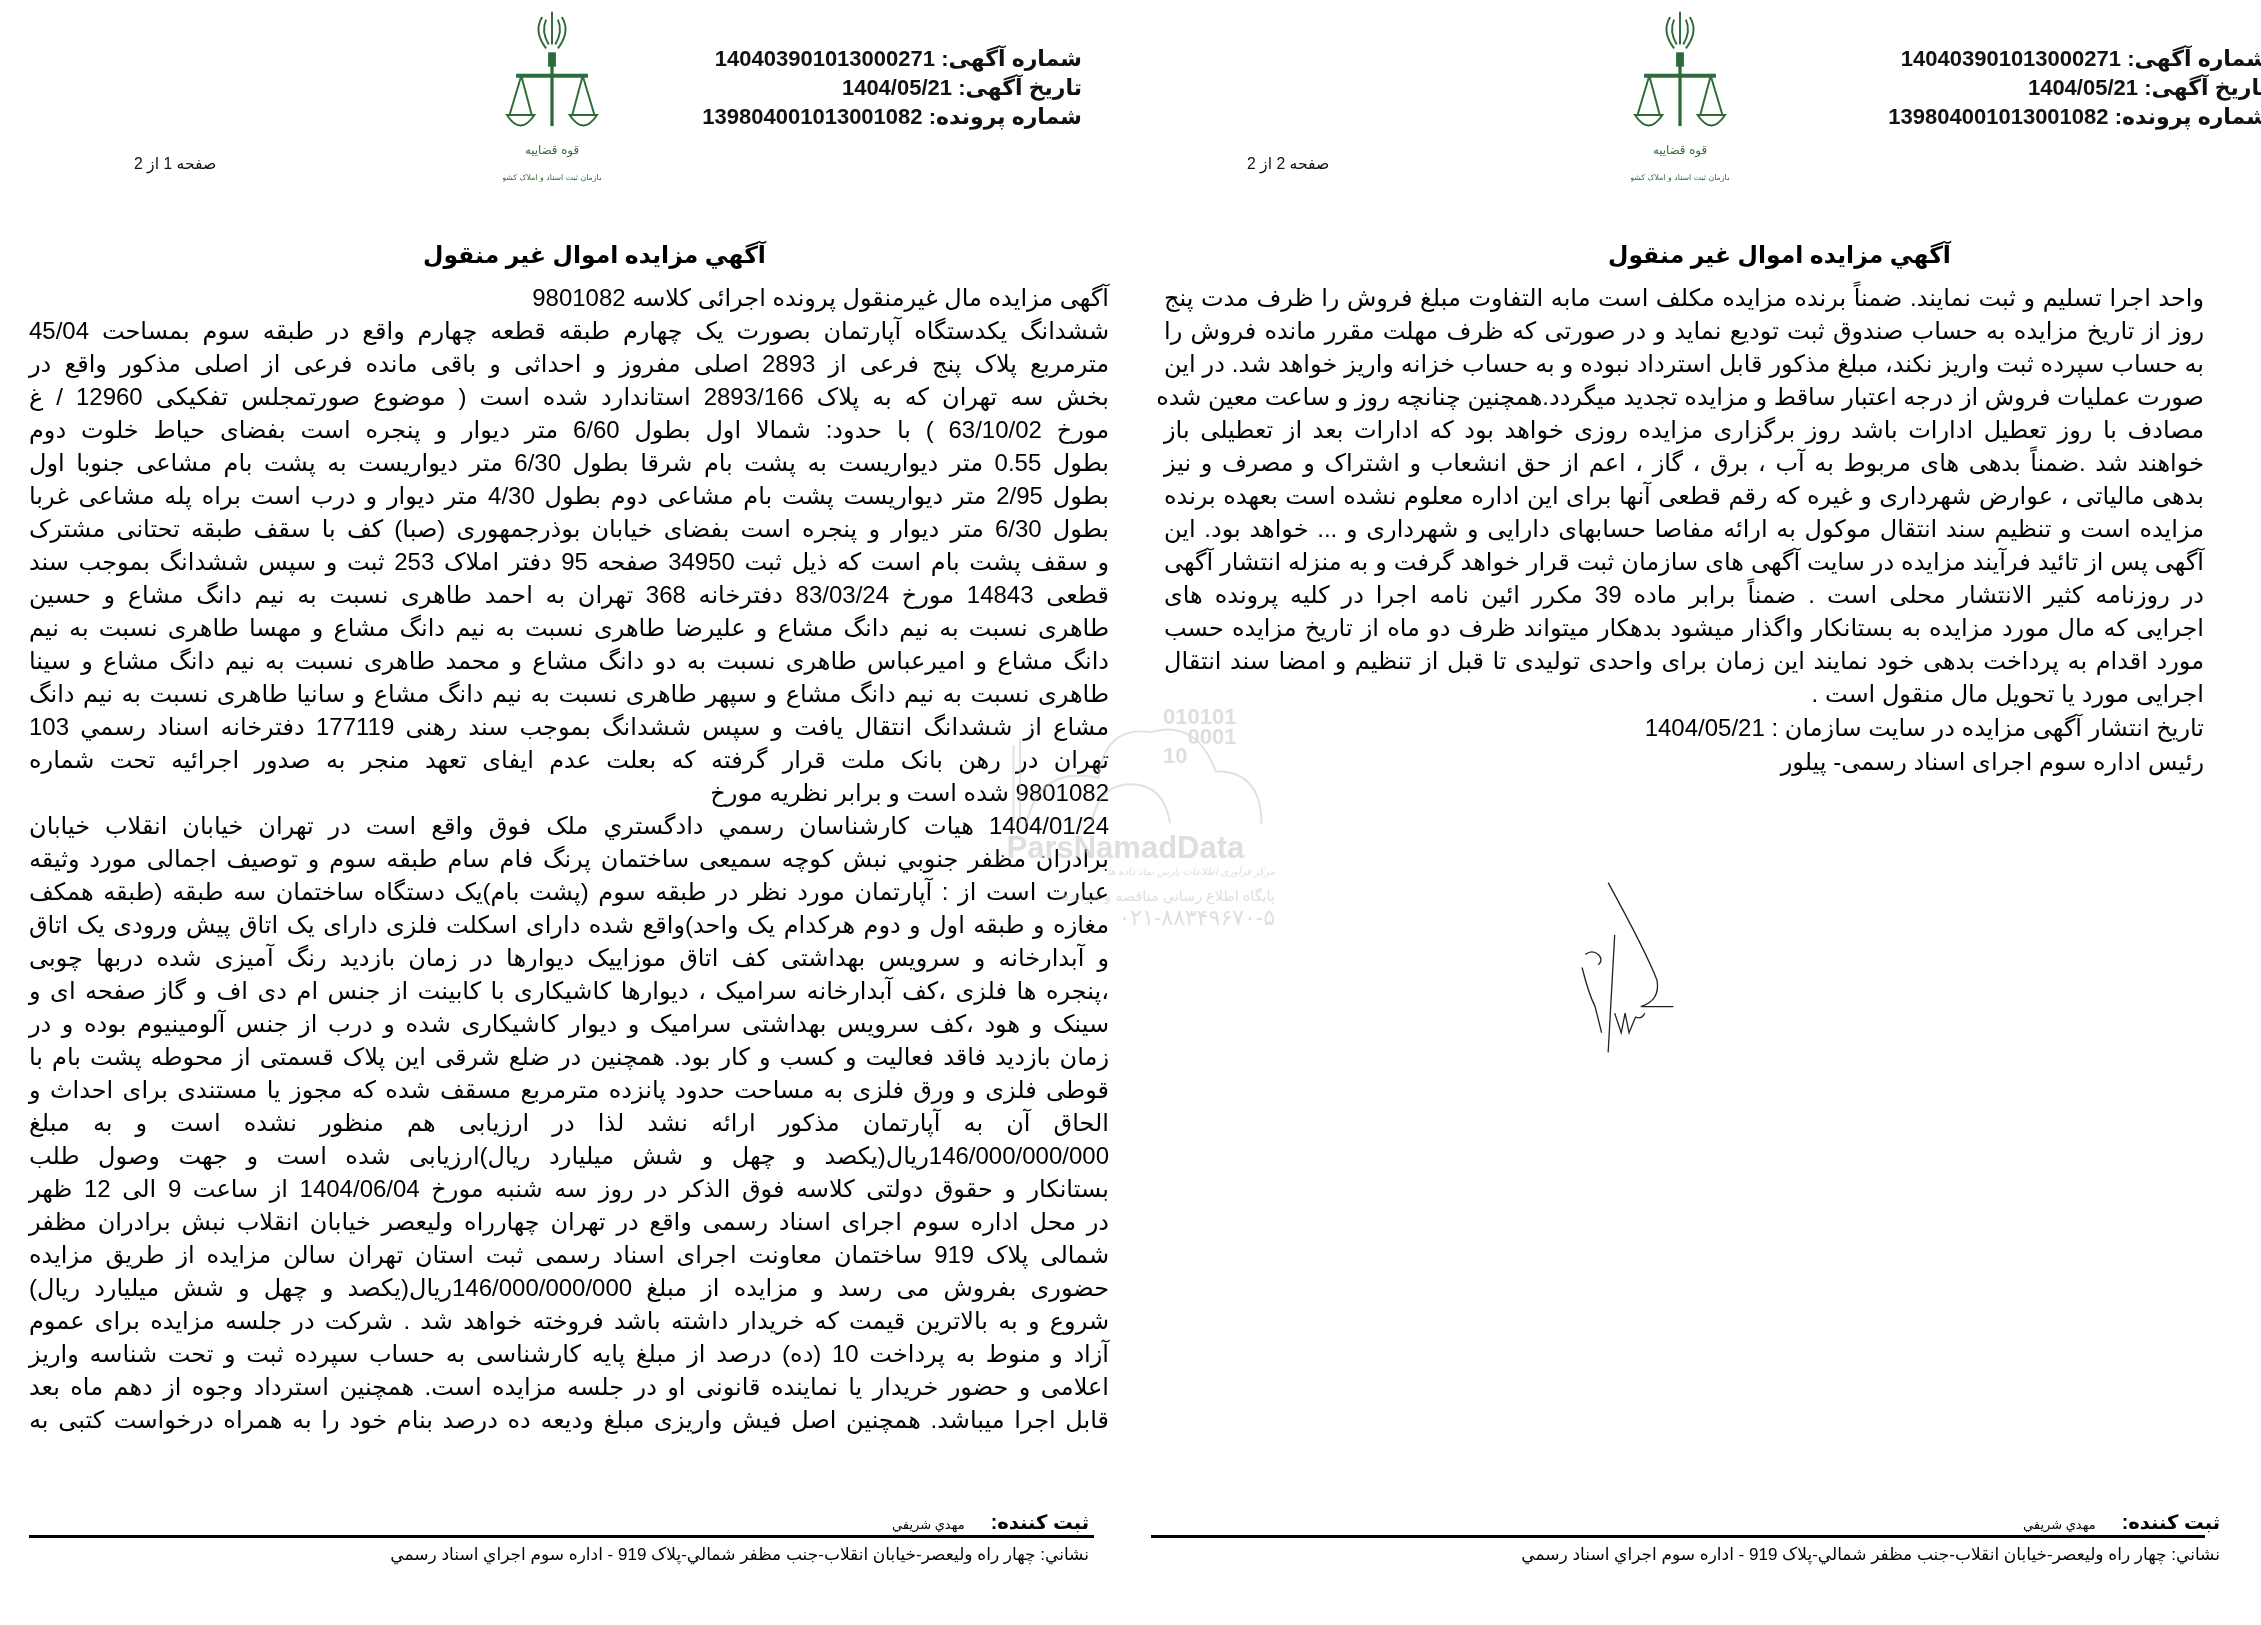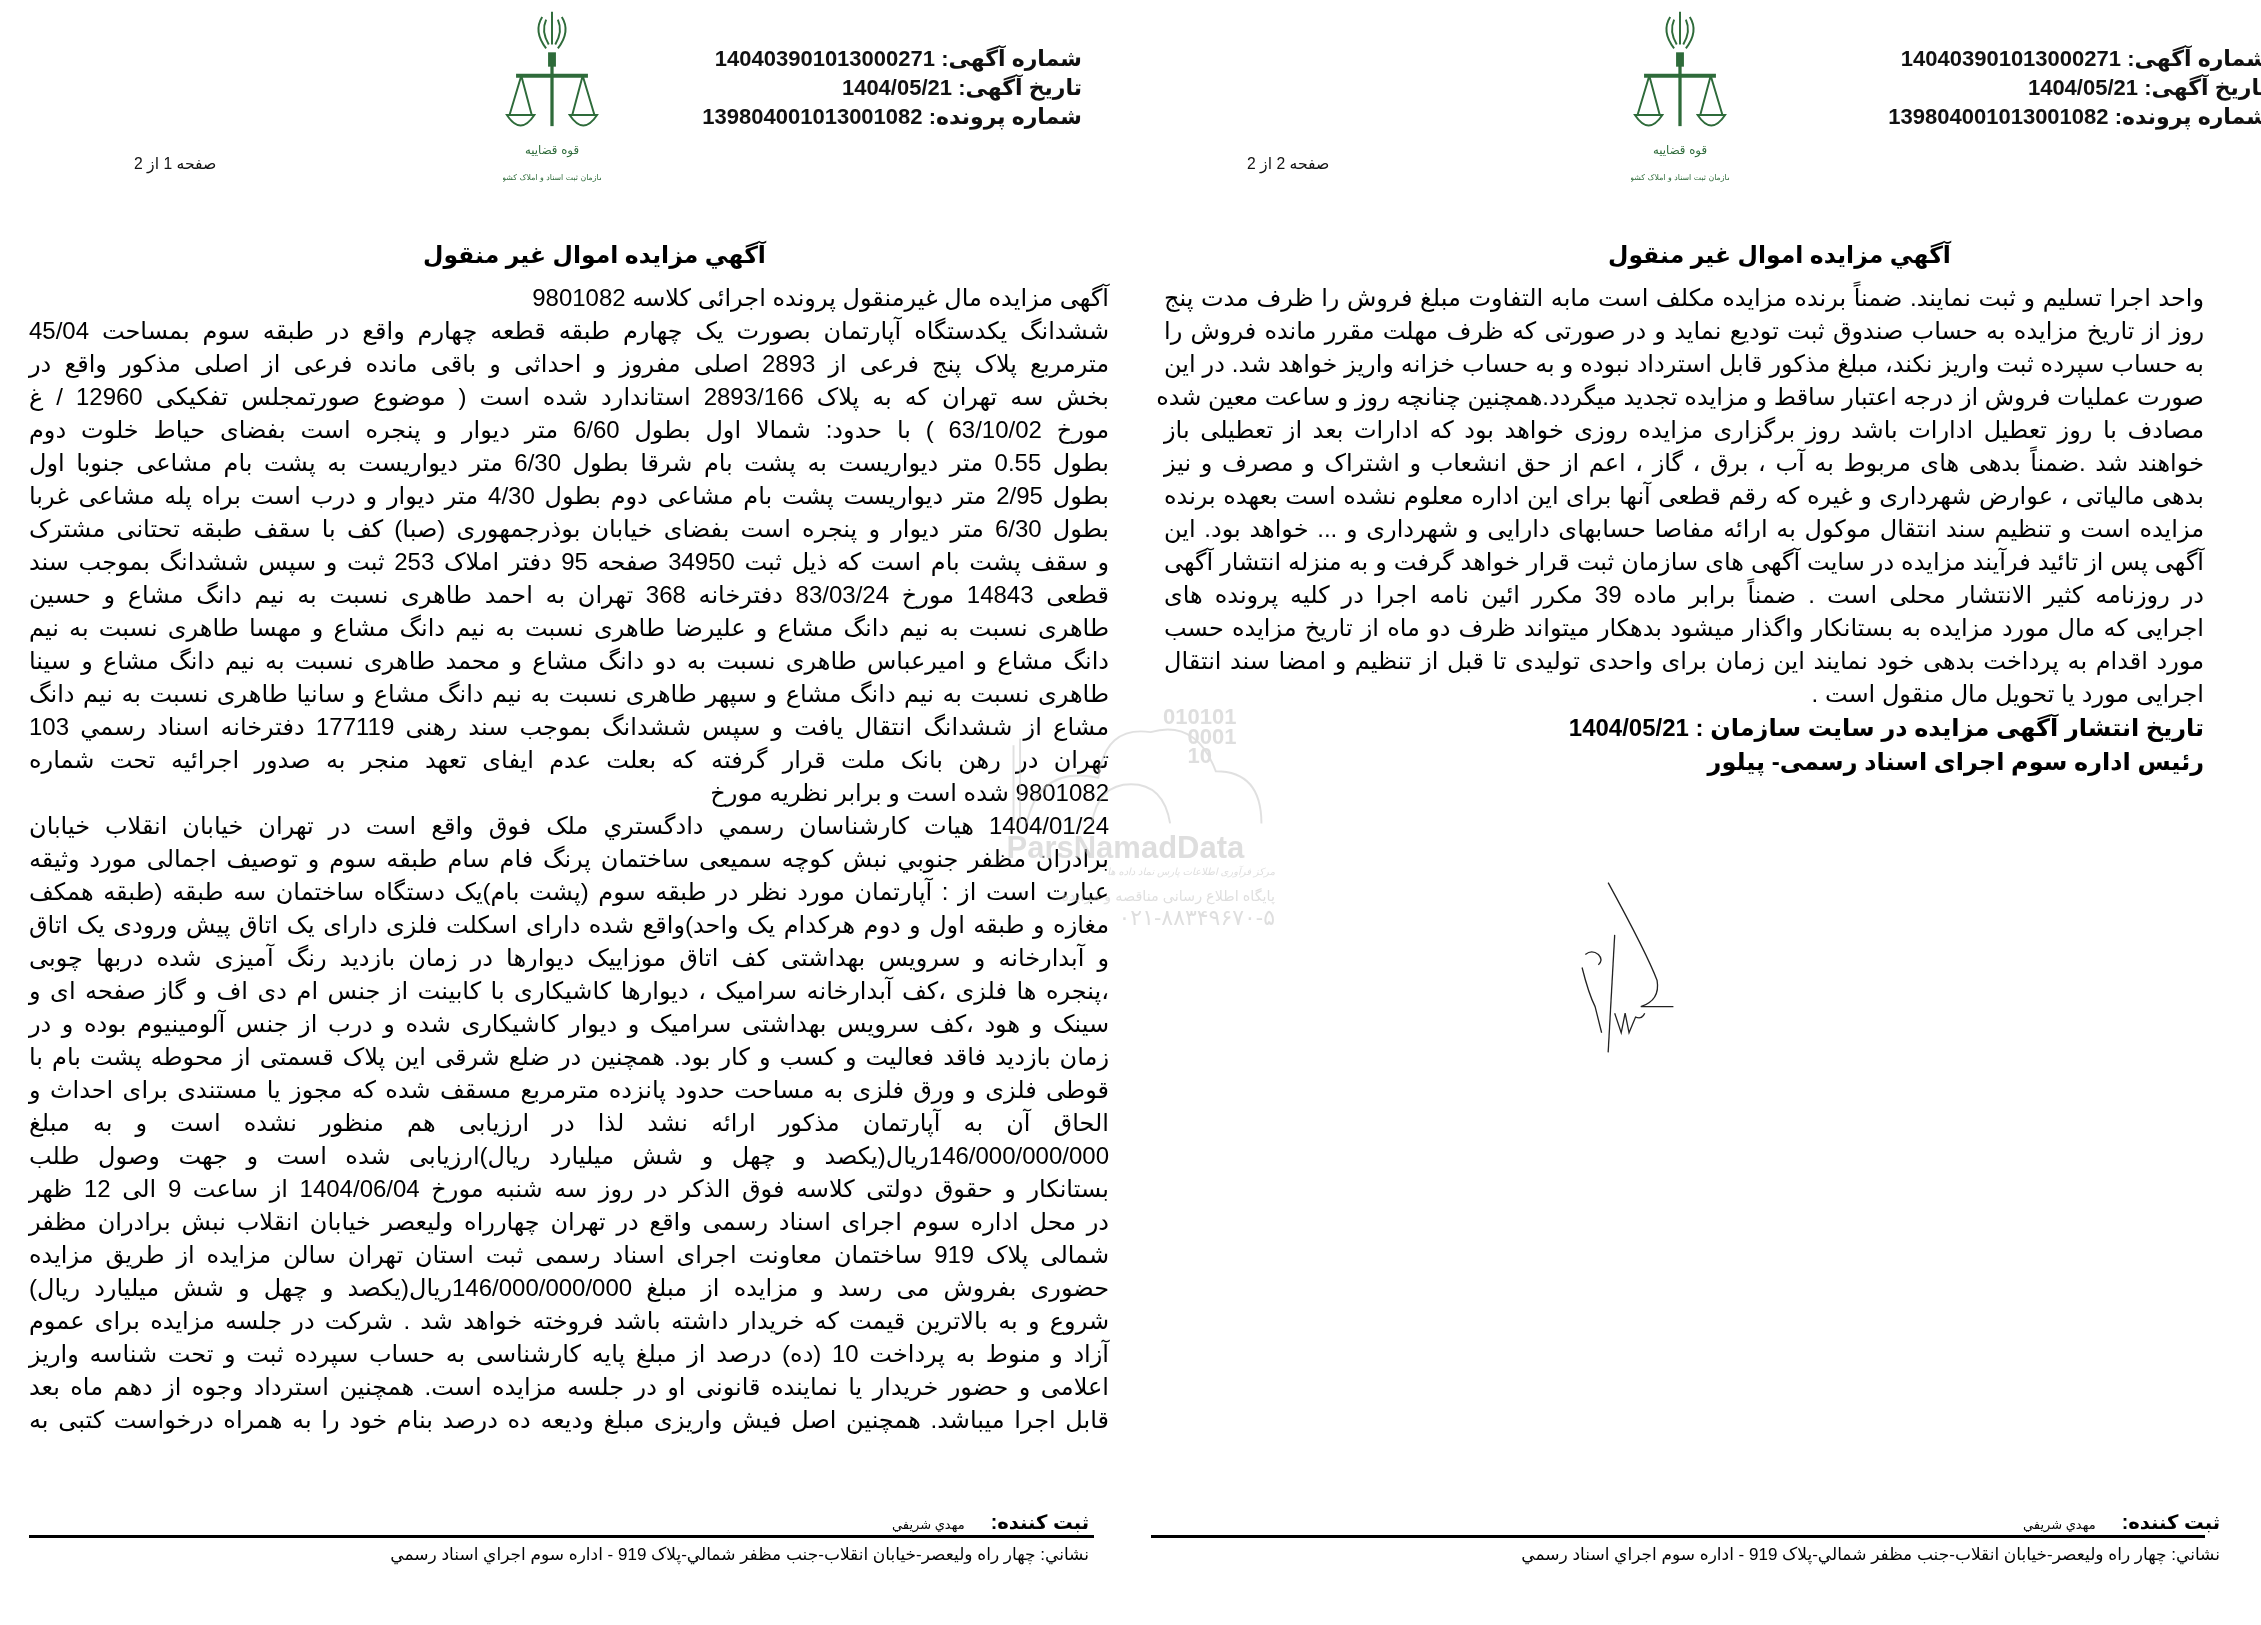--- a/index.html
+++ b/index.html
@@ -30,21 +30,21 @@
   .registrar .name { font-size:13px; margin-right:26px; }
   #page-left .registrar { right:42px; }
   #page-right .registrar { right:42px; }
   .rule { position:absolute; top:1535px; height:3.3px; background:#000; }
   #page-left .rule { left:29px; width:1065px; }
   #page-right .rule { left:19.6px; width:1054px; }
   .addr { position:absolute; top:1544px; direction:rtl; white-space:nowrap; font-size:17px; }
   #page-left .addr { right:42px; }
   #page-right .addr { right:42px; }
   .sign { position:absolute; left:438px; top:876px; width:124px; height:183px; }
-  .publish { position:absolute; direction:rtl; font-size:24px; line-height:33px; white-space:nowrap;font-weight:bold; }
+  .publish { position:absolute; direction:rtl; font-size:24px; line-height:33px; white-space:nowrap; }
   .watermark { position:absolute; left:1000px; top:706px; width:288px; height:216px; opacity:0.55; pointer-events:none; }
   .wm-text { position:absolute; direction:rtl; white-space:nowrap; color:#c4c4c4; font-weight:bold; }
 </style>
 </head>
 <body>
 
 <div class="page" id="page-left">
   <div class="pageno">صفحه 1 از 2</div>
 
   <svg class="logo" viewBox="0 0 150 290">
@@ -117,21 +117,21 @@
   <svg width="288" height="137" style="position:absolute;left:0;top:0;" viewBox="0 0 440 210">
     <g fill="none" stroke="#c8c8c8" stroke-width="3">
       <path d="M40 180 Q60 90 150 110 Q160 30 230 40 Q300 20 330 100 Q400 100 400 180"></path>
       <path d="M140 180 Q150 120 200 120 Q250 120 260 180"></path>
       <path d="M20 60 L20 180 M30 50 L30 180"></path>
     </g>
   </svg>
   <div class="wm-text" style="left:163px;top:1.3px;font-size:22px;line-height:19.6px;">
     <div>010101</div>
     <div style="text-align:right">0001</div>
-    <div style="text-align:center">10</div>
+    <div style="text-align:left">10</div>
   </div>
   <div class="wm-text" style="left:6.5px;top:124px;font-size:31px;direction:ltr;text-align:right;">ParsNamadData</div>
   <div class="wm-text" style="right:13px;top:160px;font-size:10px;font-style:italic;font-weight:normal;">مرکز فرآوری اطلاعات پارس نماد داده ها</div>
   <div class="wm-text" style="right:13px;top:182px;font-size:14.4px;font-weight:normal;">پایگاه اطلاع رسانی مناقصه و مزایده</div>
   <div class="wm-text" style="right:13px;top:199px;font-size:22px;font-weight:normal;">۰۲۱-۸۸۳۴۹۶۷۰-۵</div>
 </div>
 
 <div class="page" id="page-right">
   <div class="pageno">صفحه 2 از 2</div>
 

